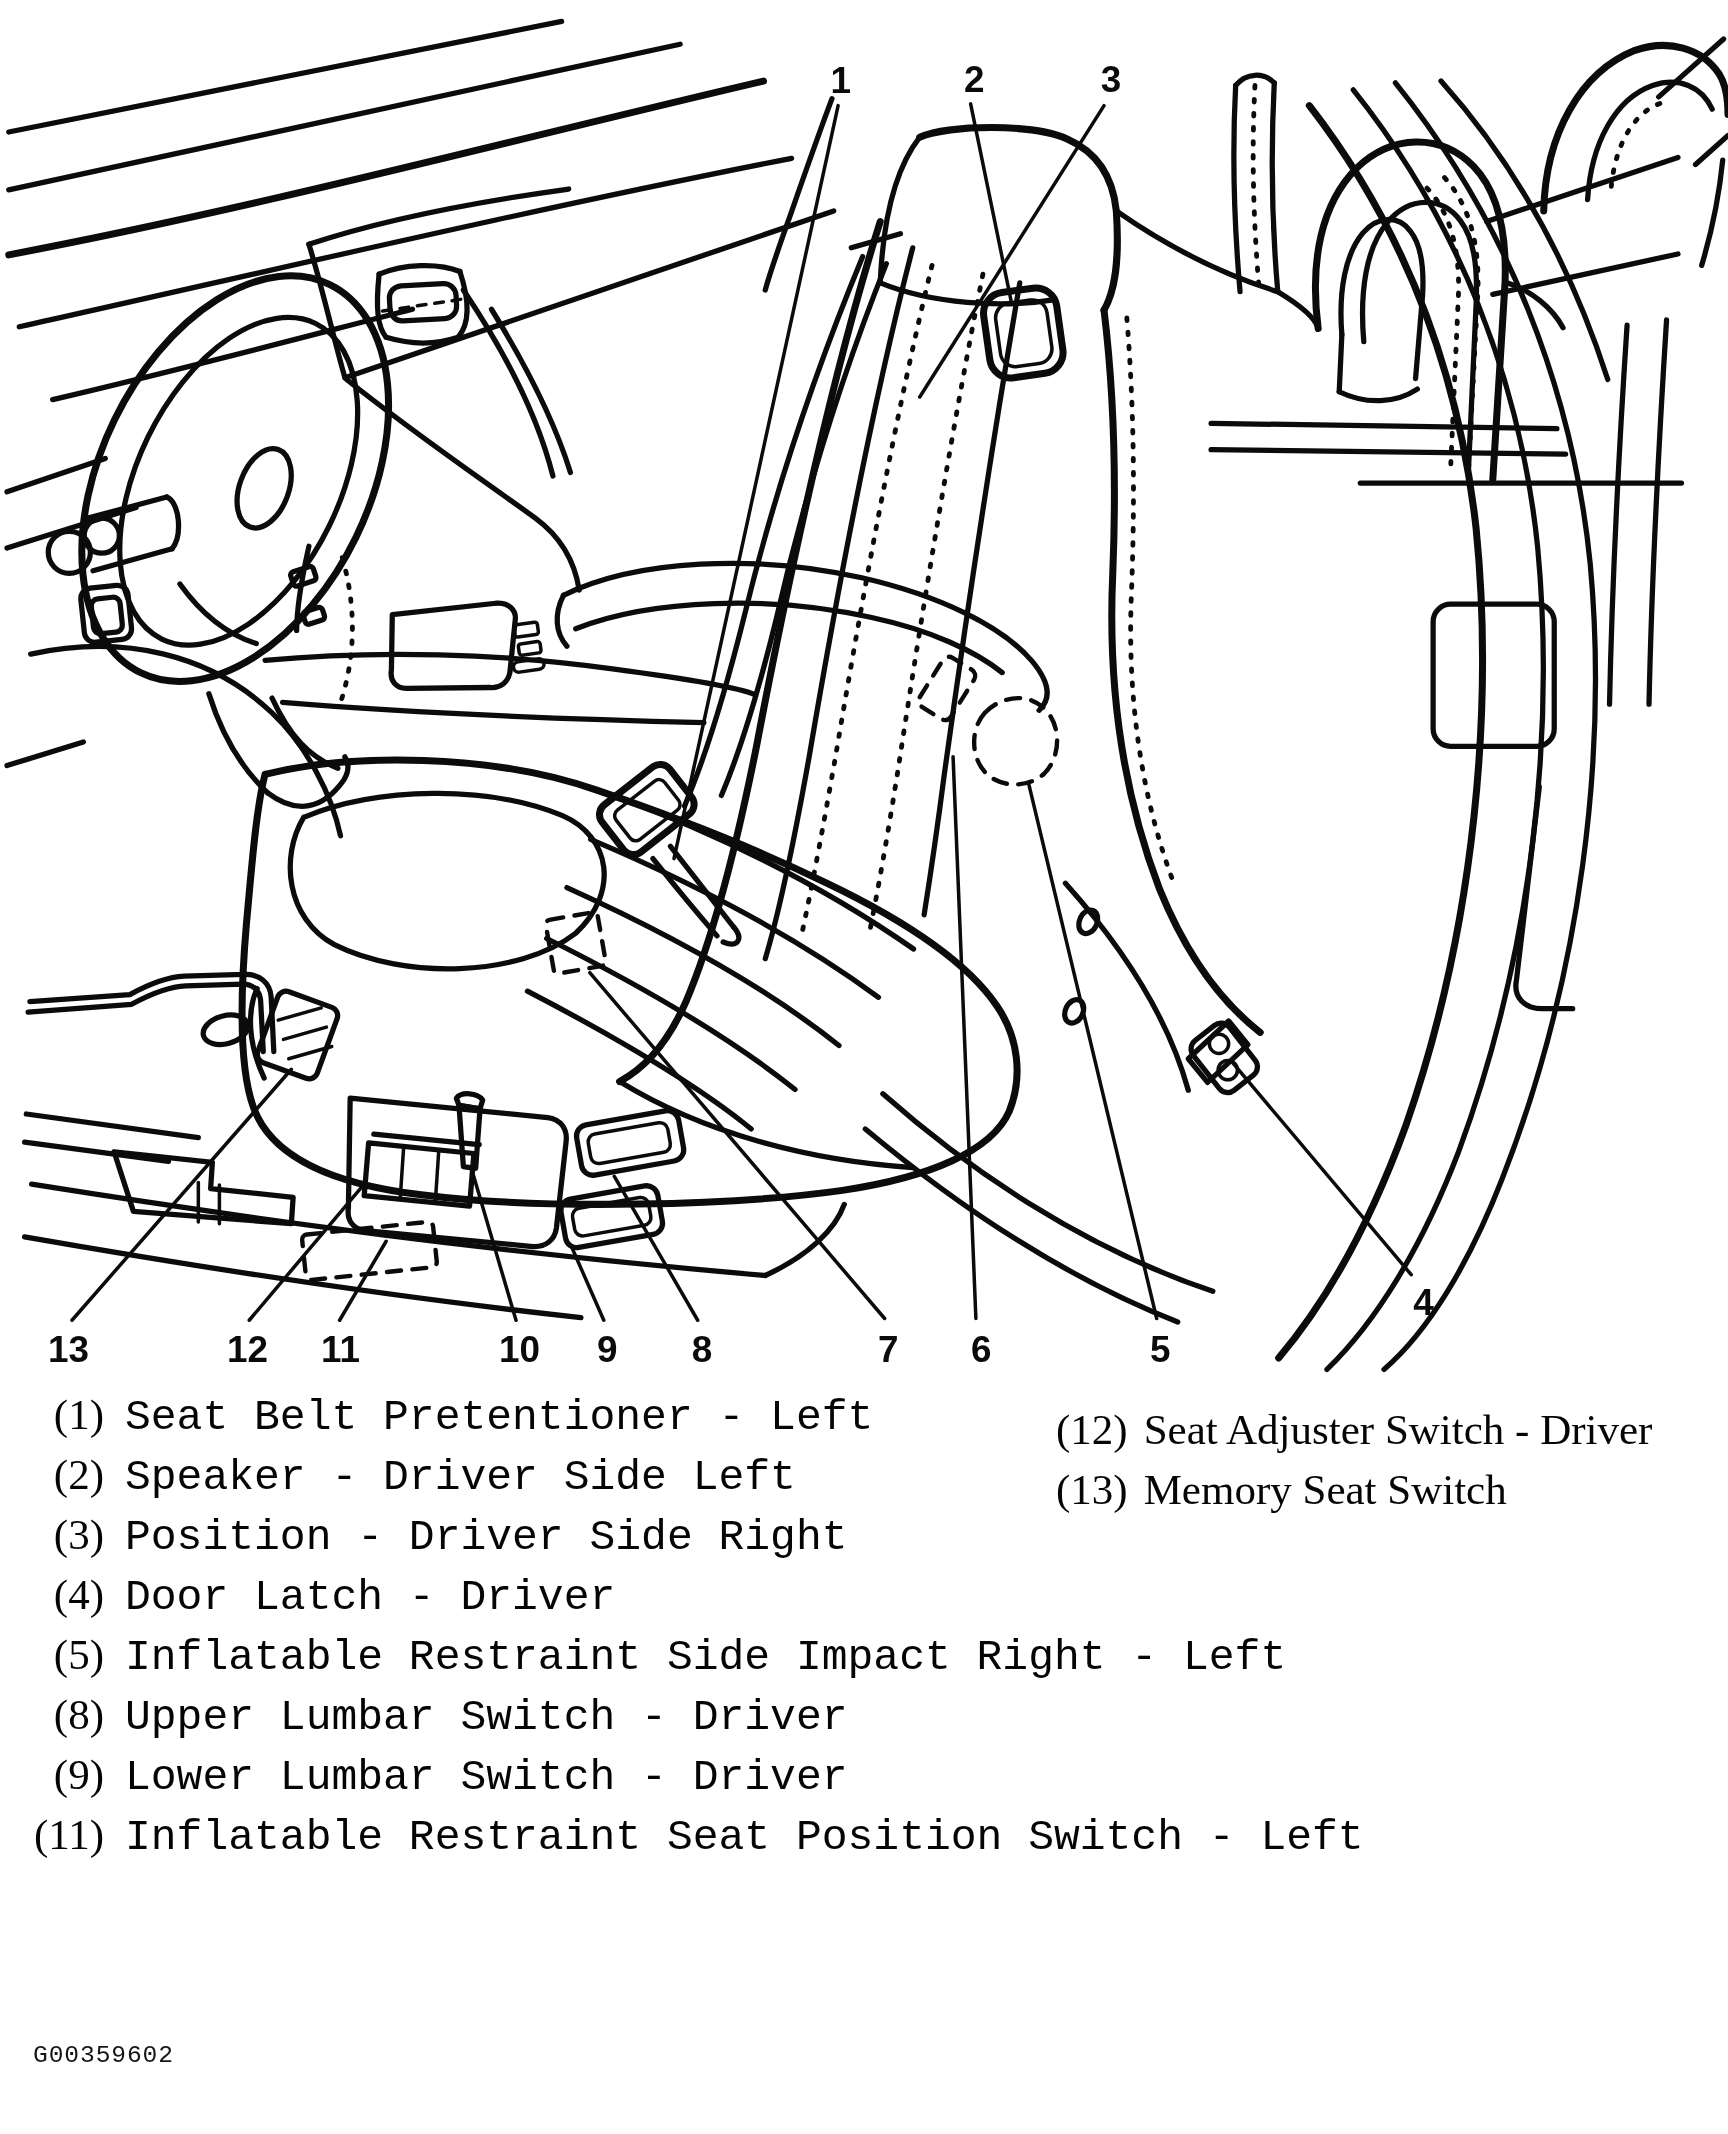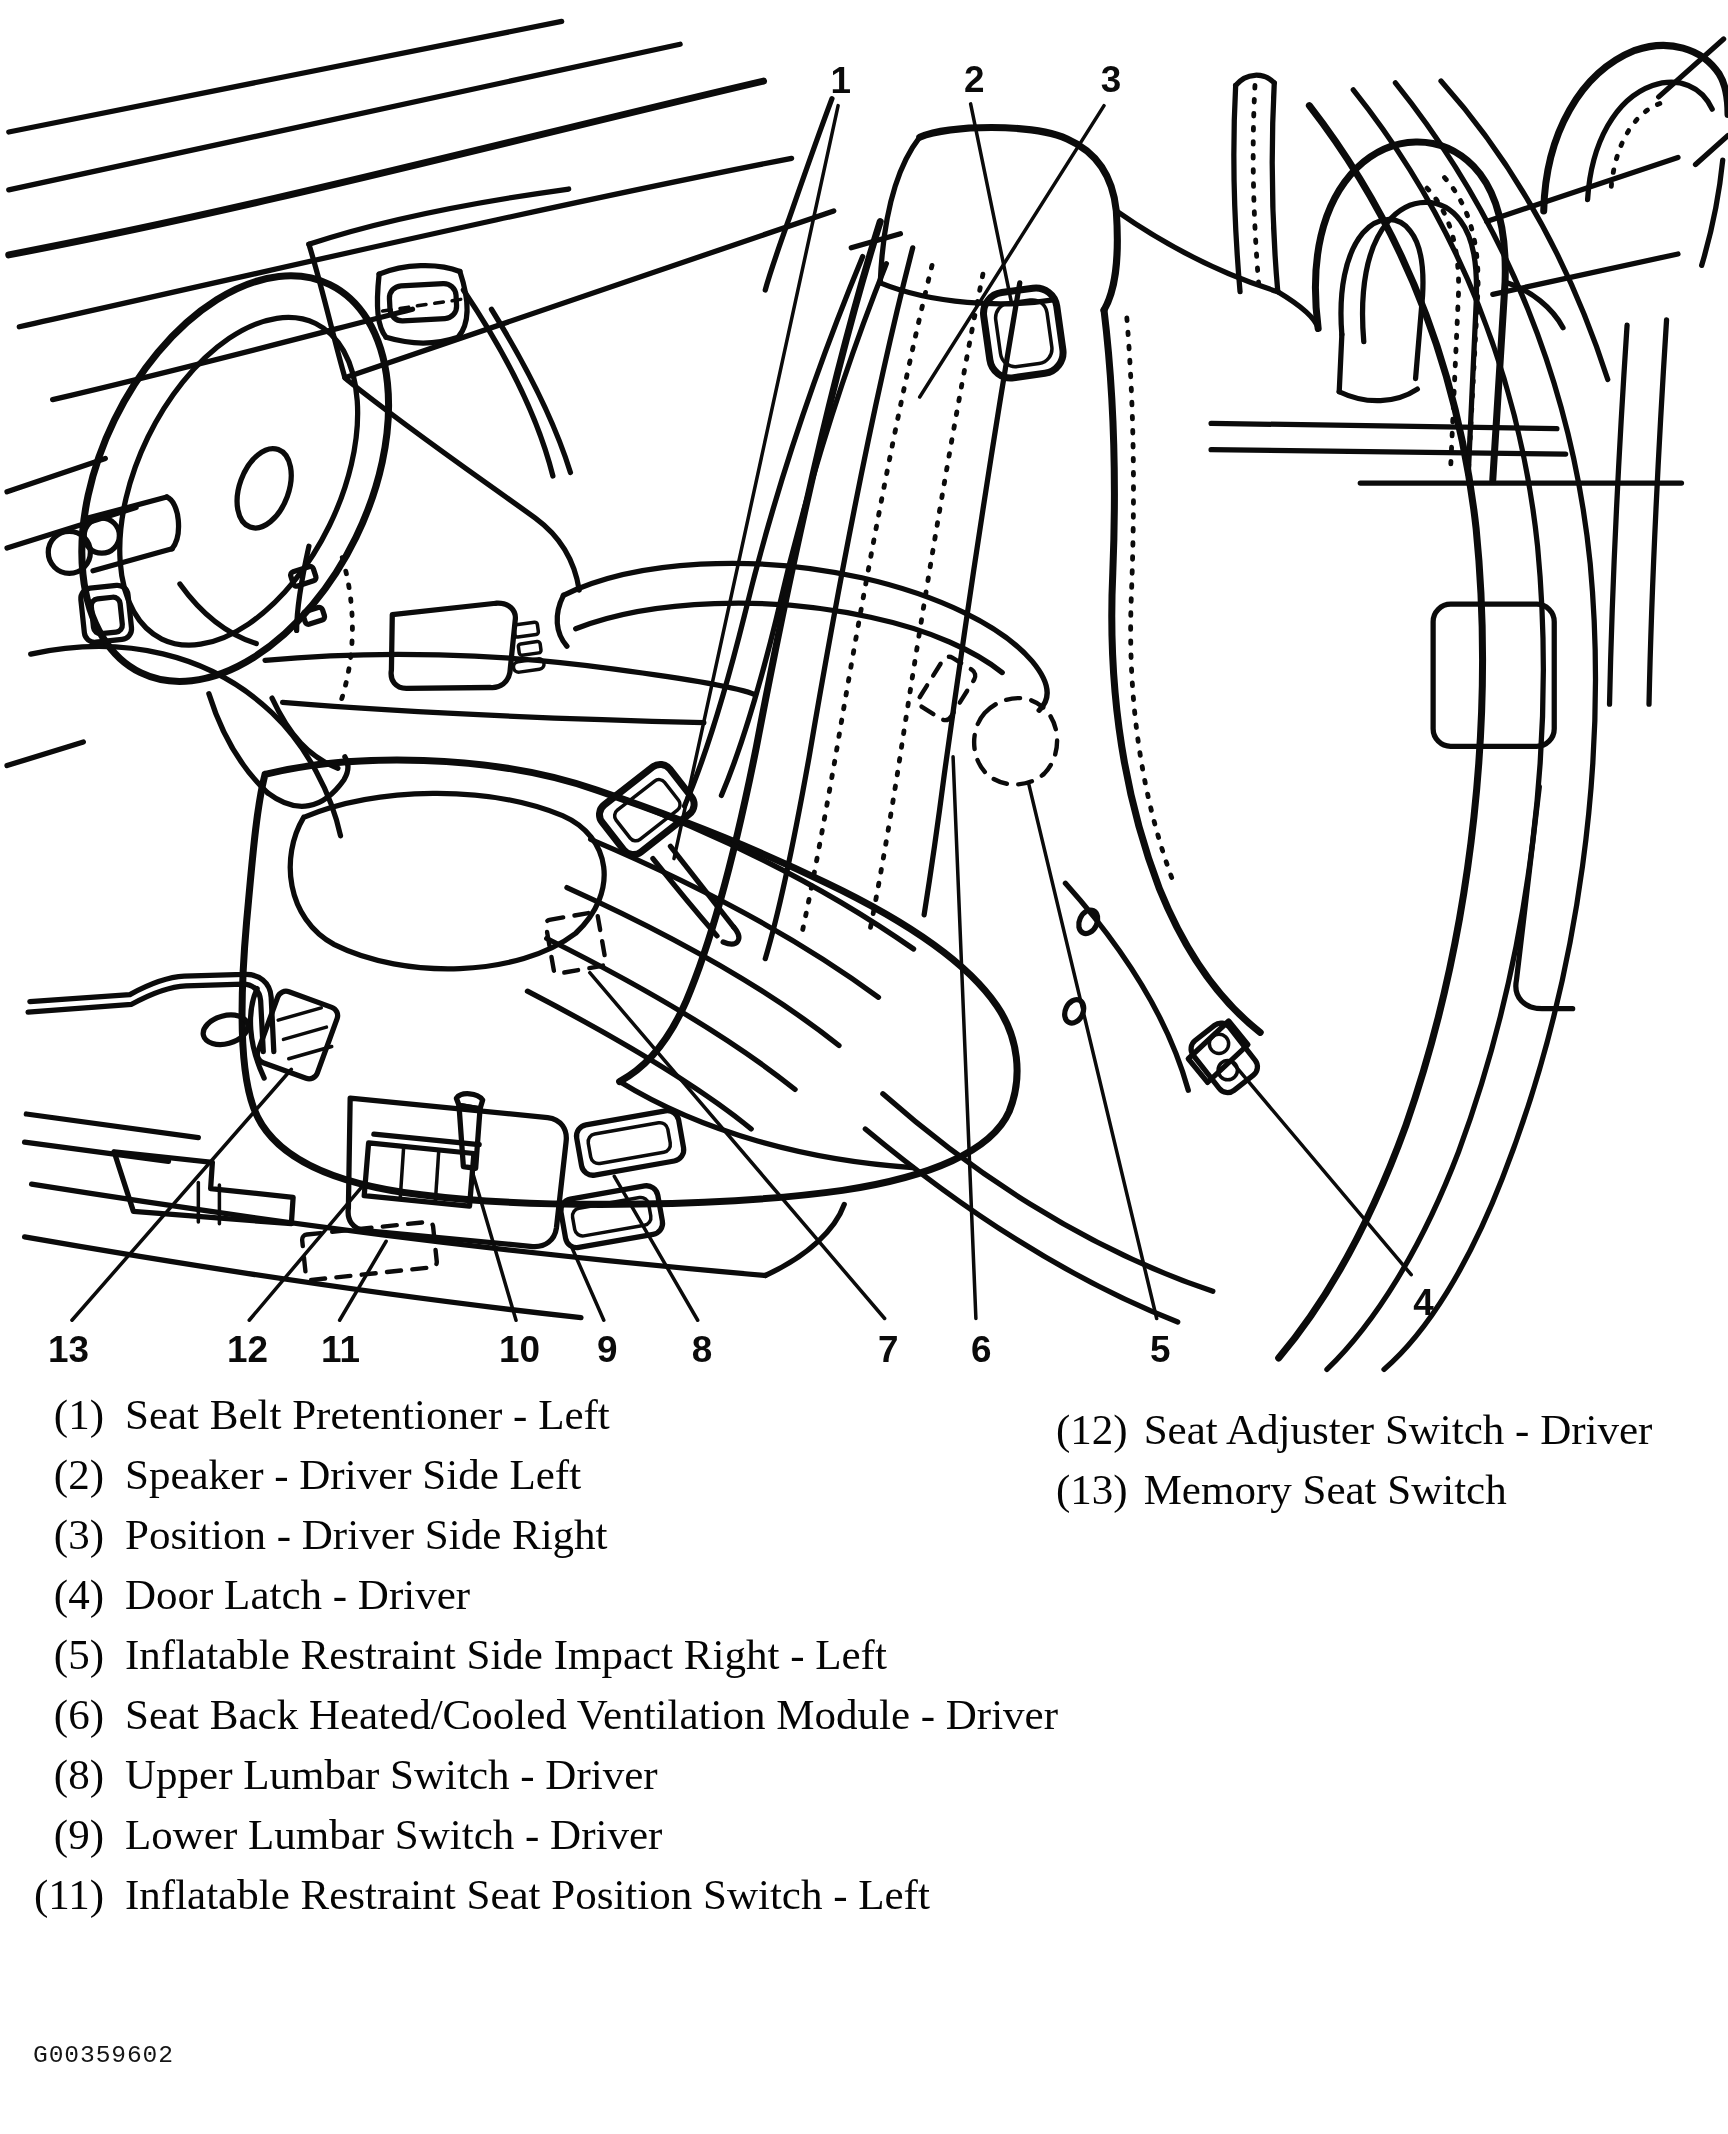--- a/index.html
+++ b/index.html
@@ -16,21 +16,21 @@
   svg .leader{stroke-width:4;}
   svg text.callout{
     font-family:"Liberation Sans",sans-serif;font-size:42px;font-weight:700;
     fill:#0b0b0b;stroke:none;text-anchor:middle;
   }
   .legend-col{position:absolute;color:#050505;}
   .legend-col.left{left:0;top:1385px;}
   .legend-col.right{left:1056px;top:1390px;margin-top:10px;}
   .legend-row{height:60px;line-height:60px;font-size:43px;white-space:nowrap;}
   .legend-col.left .num{display:inline-block;width:104px;text-align:right;}
-  .legend-col.left .lbl{margin-left:21px;}
+  .legend-col.left .lbl{margin-left:21px;font-family:Liberation Mono, monospace;}
   .legend-col.right .num{display:inline-block;}
   .legend-col.right .lbl{margin-left:16px;}
   .figure-id{
     position:absolute;left:33px;top:2042px;
     font-family:Liberation Mono, monospace;font-size:24.6px;color:#151515;letter-spacing:0.9px;
   }
 </style>
 </head>
 <body>
 
@@ -258,21 +258,20 @@
         <text x="78" y="1552" class="callout">13</text>
       </g>
   </svg>
 
   <div class="legend-col left" id="legend-left">
       <div class="legend-row"><span class="num">(1)</span><span class="lbl">Seat Belt Pretentioner - Left</span></div>
       <div class="legend-row"><span class="num">(2)</span><span class="lbl">Speaker - Driver Side Left</span></div>
       <div class="legend-row"><span class="num">(3)</span><span class="lbl">Position - Driver Side Right</span></div>
       <div class="legend-row"><span class="num">(4)</span><span class="lbl">Door Latch - Driver</span></div>
       <div class="legend-row"><span class="num">(5)</span><span class="lbl">Inflatable Restraint Side Impact Right - Left</span></div>
-      <div class="legend-row"><span class="num">(6)</span><span class="lbl">Seat Back Heated/Cooled Ventilation Module - Driver</span></div>
       <div class="legend-row"><span class="num">(8)</span><span class="lbl">Upper Lumbar Switch - Driver</span></div>
       <div class="legend-row"><span class="num">(9)</span><span class="lbl">Lower Lumbar Switch - Driver</span></div>
       <div class="legend-row"><span class="num">(11)</span><span class="lbl">Inflatable Restraint Seat Position Switch - Left</span></div>
     </div>
   <div class="legend-col right" id="legend-right">
       <div class="legend-row"><span class="num">(12)</span><span class="lbl">Seat Adjuster Switch - Driver</span></div>
       <div class="legend-row"><span class="num">(13)</span><span class="lbl">Memory Seat Switch</span></div>
     </div>
 
   <div class="figure-id">G00359602</div>

